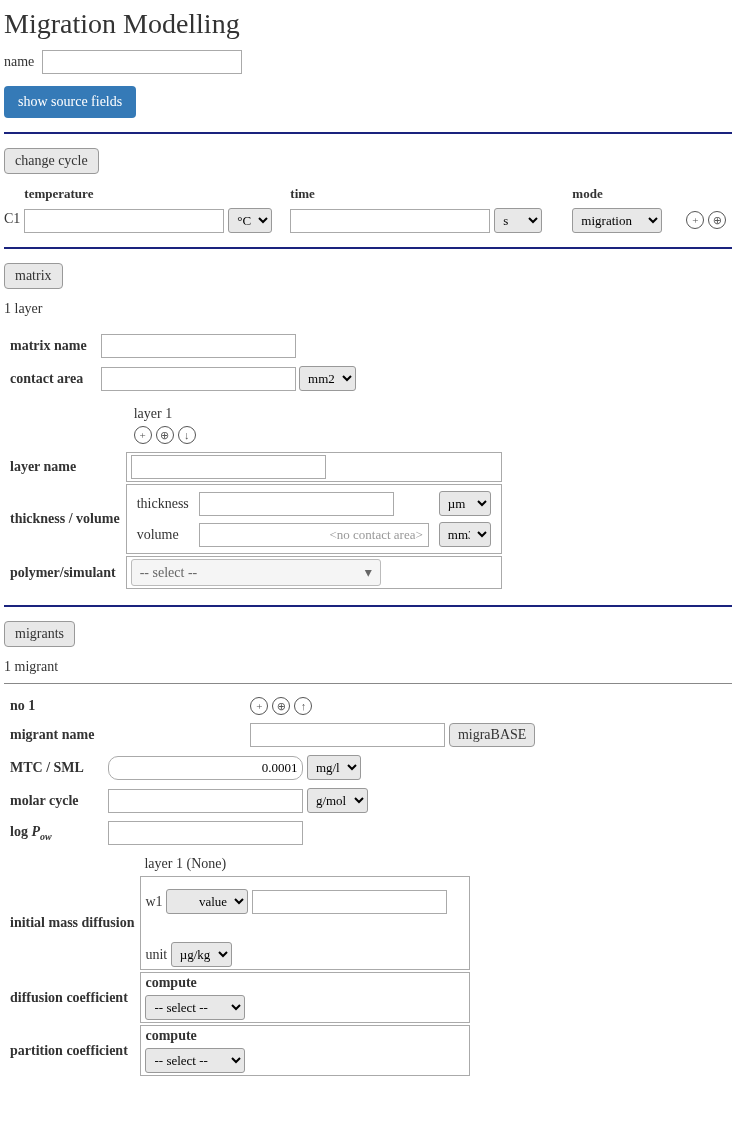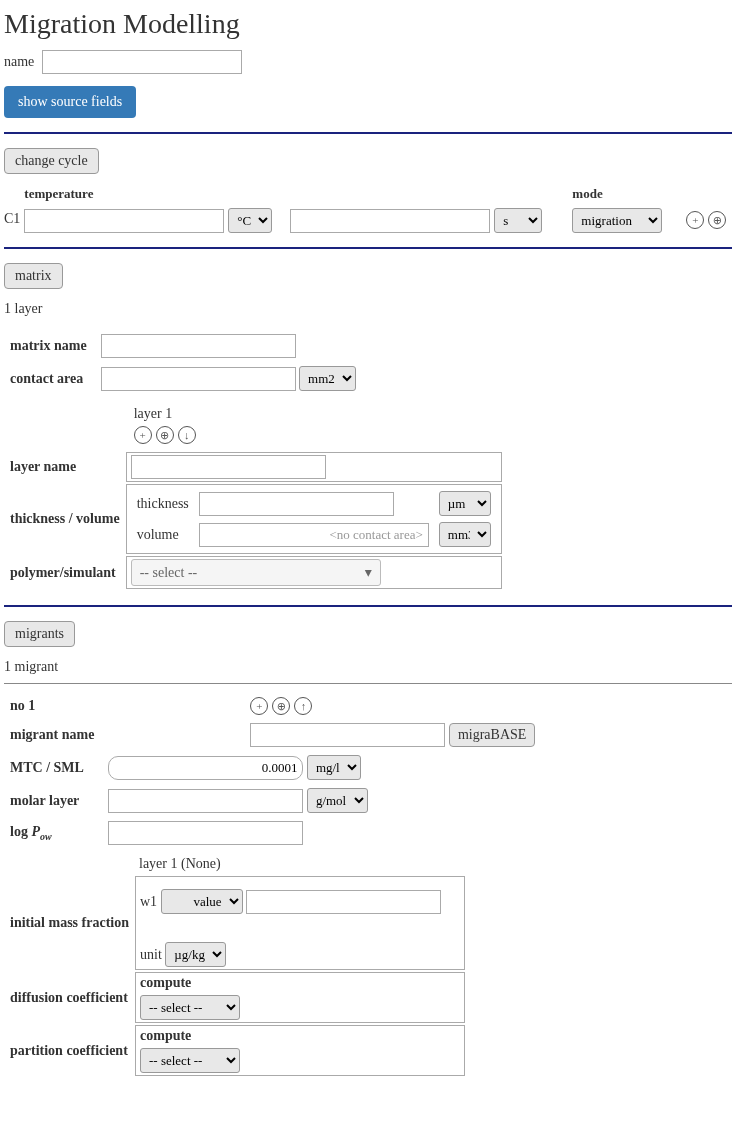--- a/index.html
+++ b/index.html
@@ -138,20 +138,21 @@
     <div class="cycle-col" style="min-width:250px;">
       <div class="hdr">temperature</div>
       <div style="display:flex;gap:4px;align-items:center;">
         <input type="text" style="width: 200px; height: 24px;">
         <select>
           <option>°C</option>
         </select>
       </div>
     </div>
     <div class="cycle-col" style="min-width:260px;margin-left:12px;">
+      <div class="hdr">time</div>
       <div style="display:flex;gap:4px;align-items:center;">
         <input type="text" style="width: 200px; height: 24px;">
         <select style="width:48px;">
           <option>s</option>
         </select>
       </div>
     </div>
     <div class="cycle-col" style="margin-left:18px;">
       <div class="hdr">mode</div>
       <select style="min-width:90px;">
@@ -267,21 +268,21 @@
     </td>
   </tr>
   <tr>
     <td>MTC / SML</td>
     <td colspan="2">
       <input type="text" style="width: 195px; text-align: right; border-radius: 10px;" value="0.0001">
       <select><option>mg/l</option></select>
     </td>
   </tr>
   <tr>
-    <td>molar layer</td>
+    <td>molar cycle</td>
     <td colspan="2">
       <input type="text" style="width: 195px;">
       <select><option>g/mol</option></select>
     </td>
   </tr>
   <tr>
     <td class="log-pow">
       <span>log </span><i><span>P</span><sub>ow</sub></i>
     </td>
     <td colspan="2">
@@ -291,21 +292,21 @@
 </tbody>
   </table>
 
 <table class="layer-table" style="margin-top:2px;">
   <tbody>
       <tr>
     <td></td>
     <td style="padding-left:4px;">layer 1 (None)</td>
   </tr>
   <tr>
-    <td class="bold">initial mass fraction</td>
+    <td class="bold">initial mass diffusion</td>
     <td class="layer-cell" style="width:330px;">
       <div style="padding:10px 0;">
         <span>w1</span>
         <select style="width:82px;text-align:right;"><option>value</option></select>
         <input type="text" style="width: 195px;">
       </div>
       <div style="padding-top:18px;">
         <span>unit</span>
         <select><option>µg/kg</option></select>
       </div>

